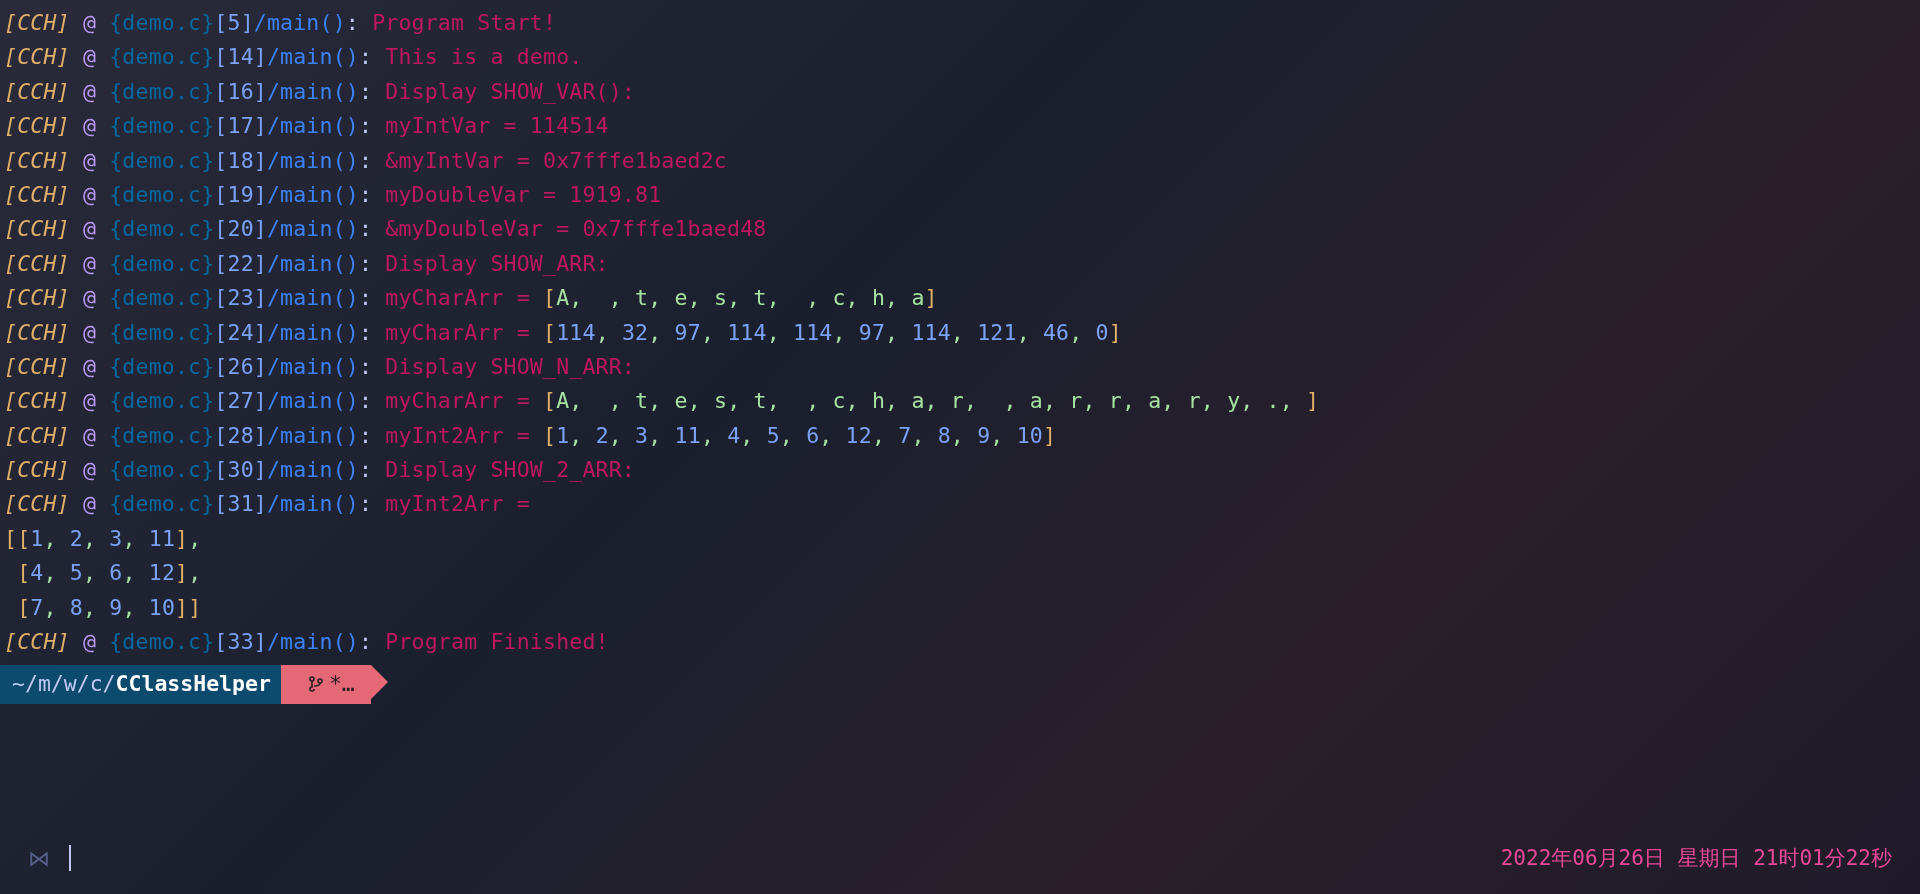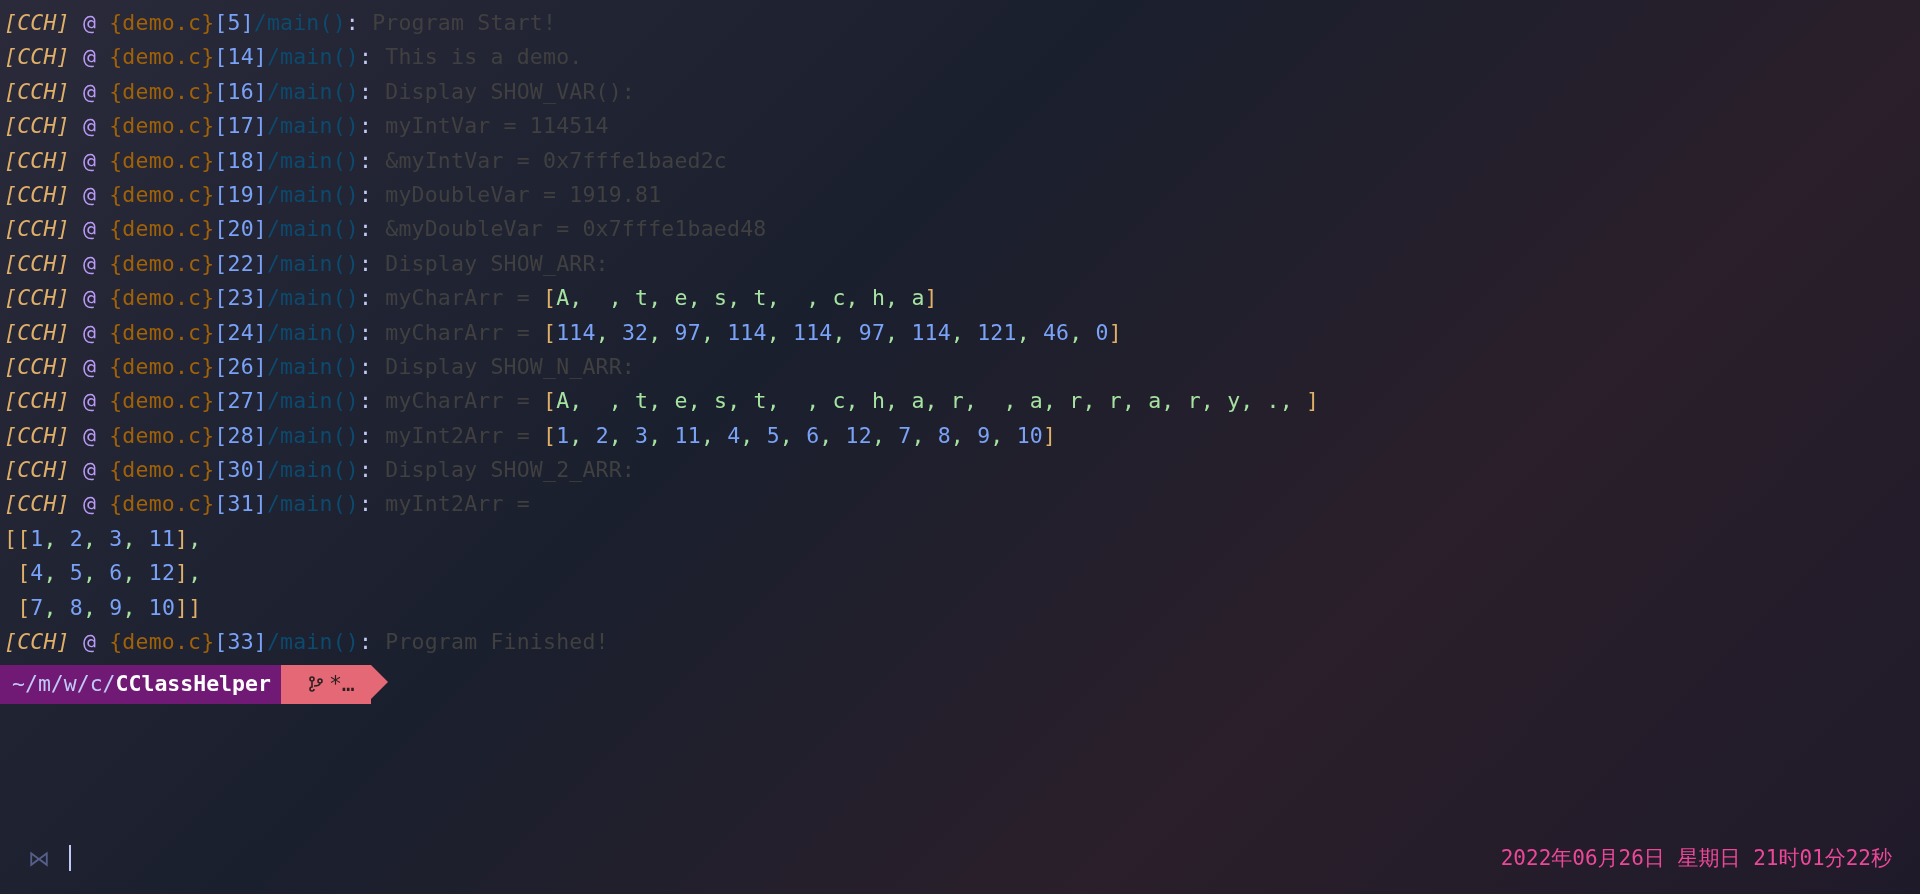--- a/index.html
+++ b/index.html
@@ -15,40 +15,40 @@
     overflow: hidden;
   }
   .terminal {
     padding: 6px 4px;
     white-space: pre;
     letter-spacing: 0.2px;
   }
   .line { display: block; }
   .bracket { color: #e0af68; font-style: italic; } 
   .at      { color: #bb9af7; } 
-  .file    { color: #a16207; } 
+  .file    { color: #0369a1; } 
   .num     { color: #7aa2f7; } 
-  .fn      { color: #0c4a6e; } 
+  .fn      { color: #3b82f6; } 
   .colon   { color: #c0caf5; }
-  .msg     { color: #404040; } 
+  .msg     { color: #be185d; } 
   .g       { color: #a6e3a1; }
   .rb      { color: #e0af68; } 
   .n       { color: #7aa2f7; }
 
   .matrix .n { color: #7aa2f7; }
 
   .prompt-bar {
     display: inline-flex;
     align-items: center;
     font-size: 21.5px;
     height: 34px;
     margin-top: 2px;
   }
   .seg-path {
-    background: #701a75;
+    background: #0c4a6e;
     color: #c0caf5;
     padding: 2px 10px 2px 12px;
     position: relative;
   }
   .seg-path b { color: #ffffff; font-weight: bold; }
   .seg-path::after {
     content: "";
     position: absolute;
     right: -17px; top: 0;
     border-top: 17px solid transparent;

